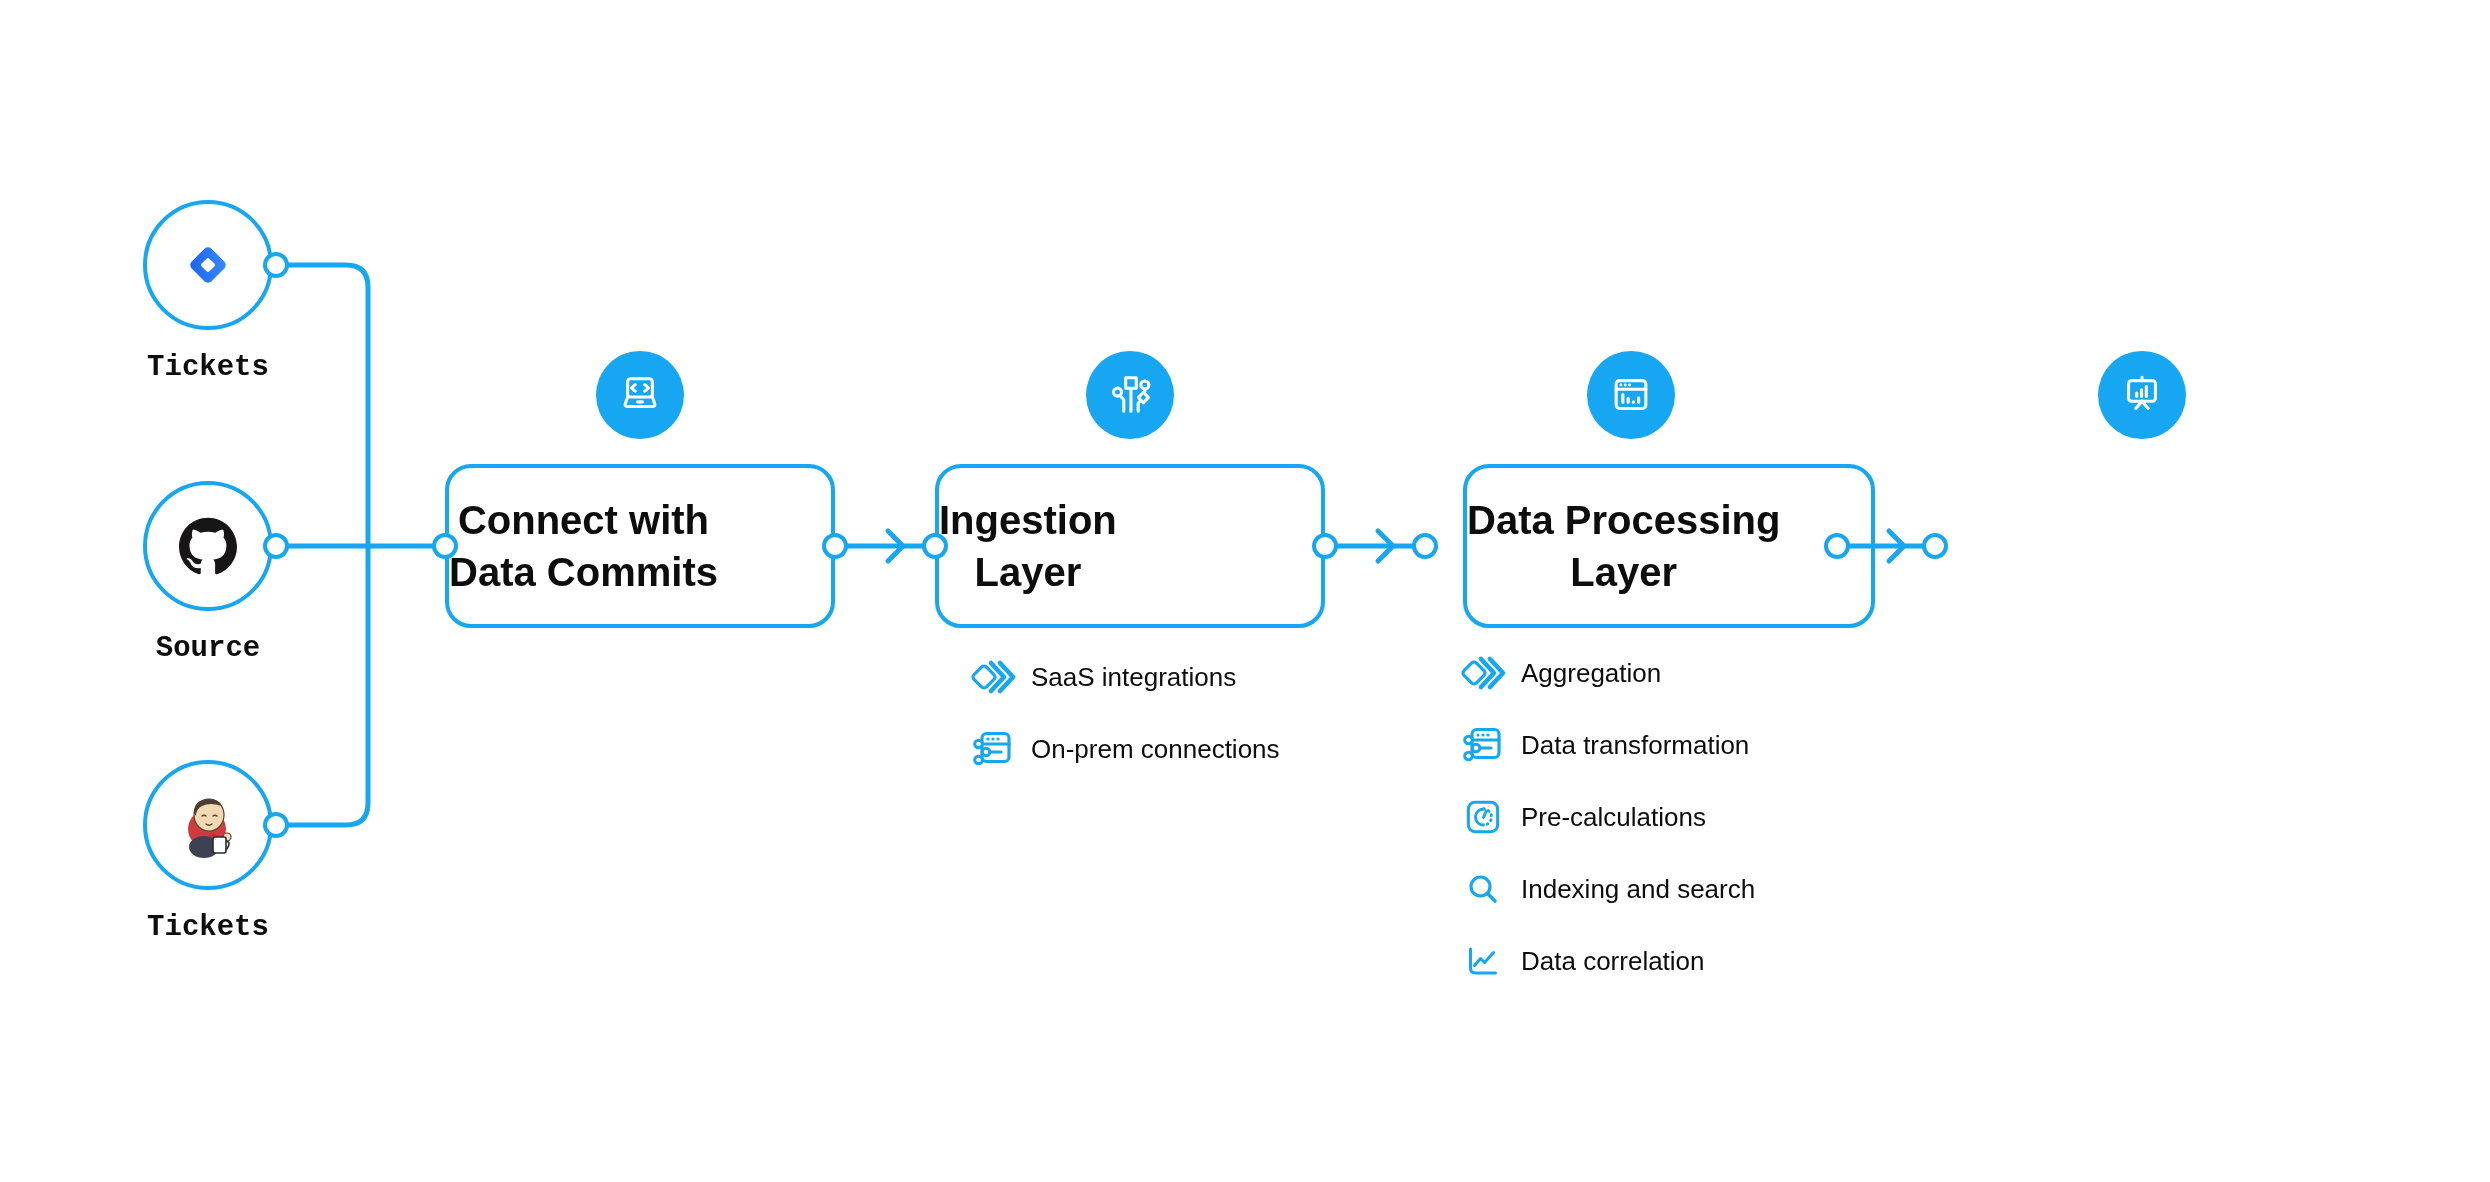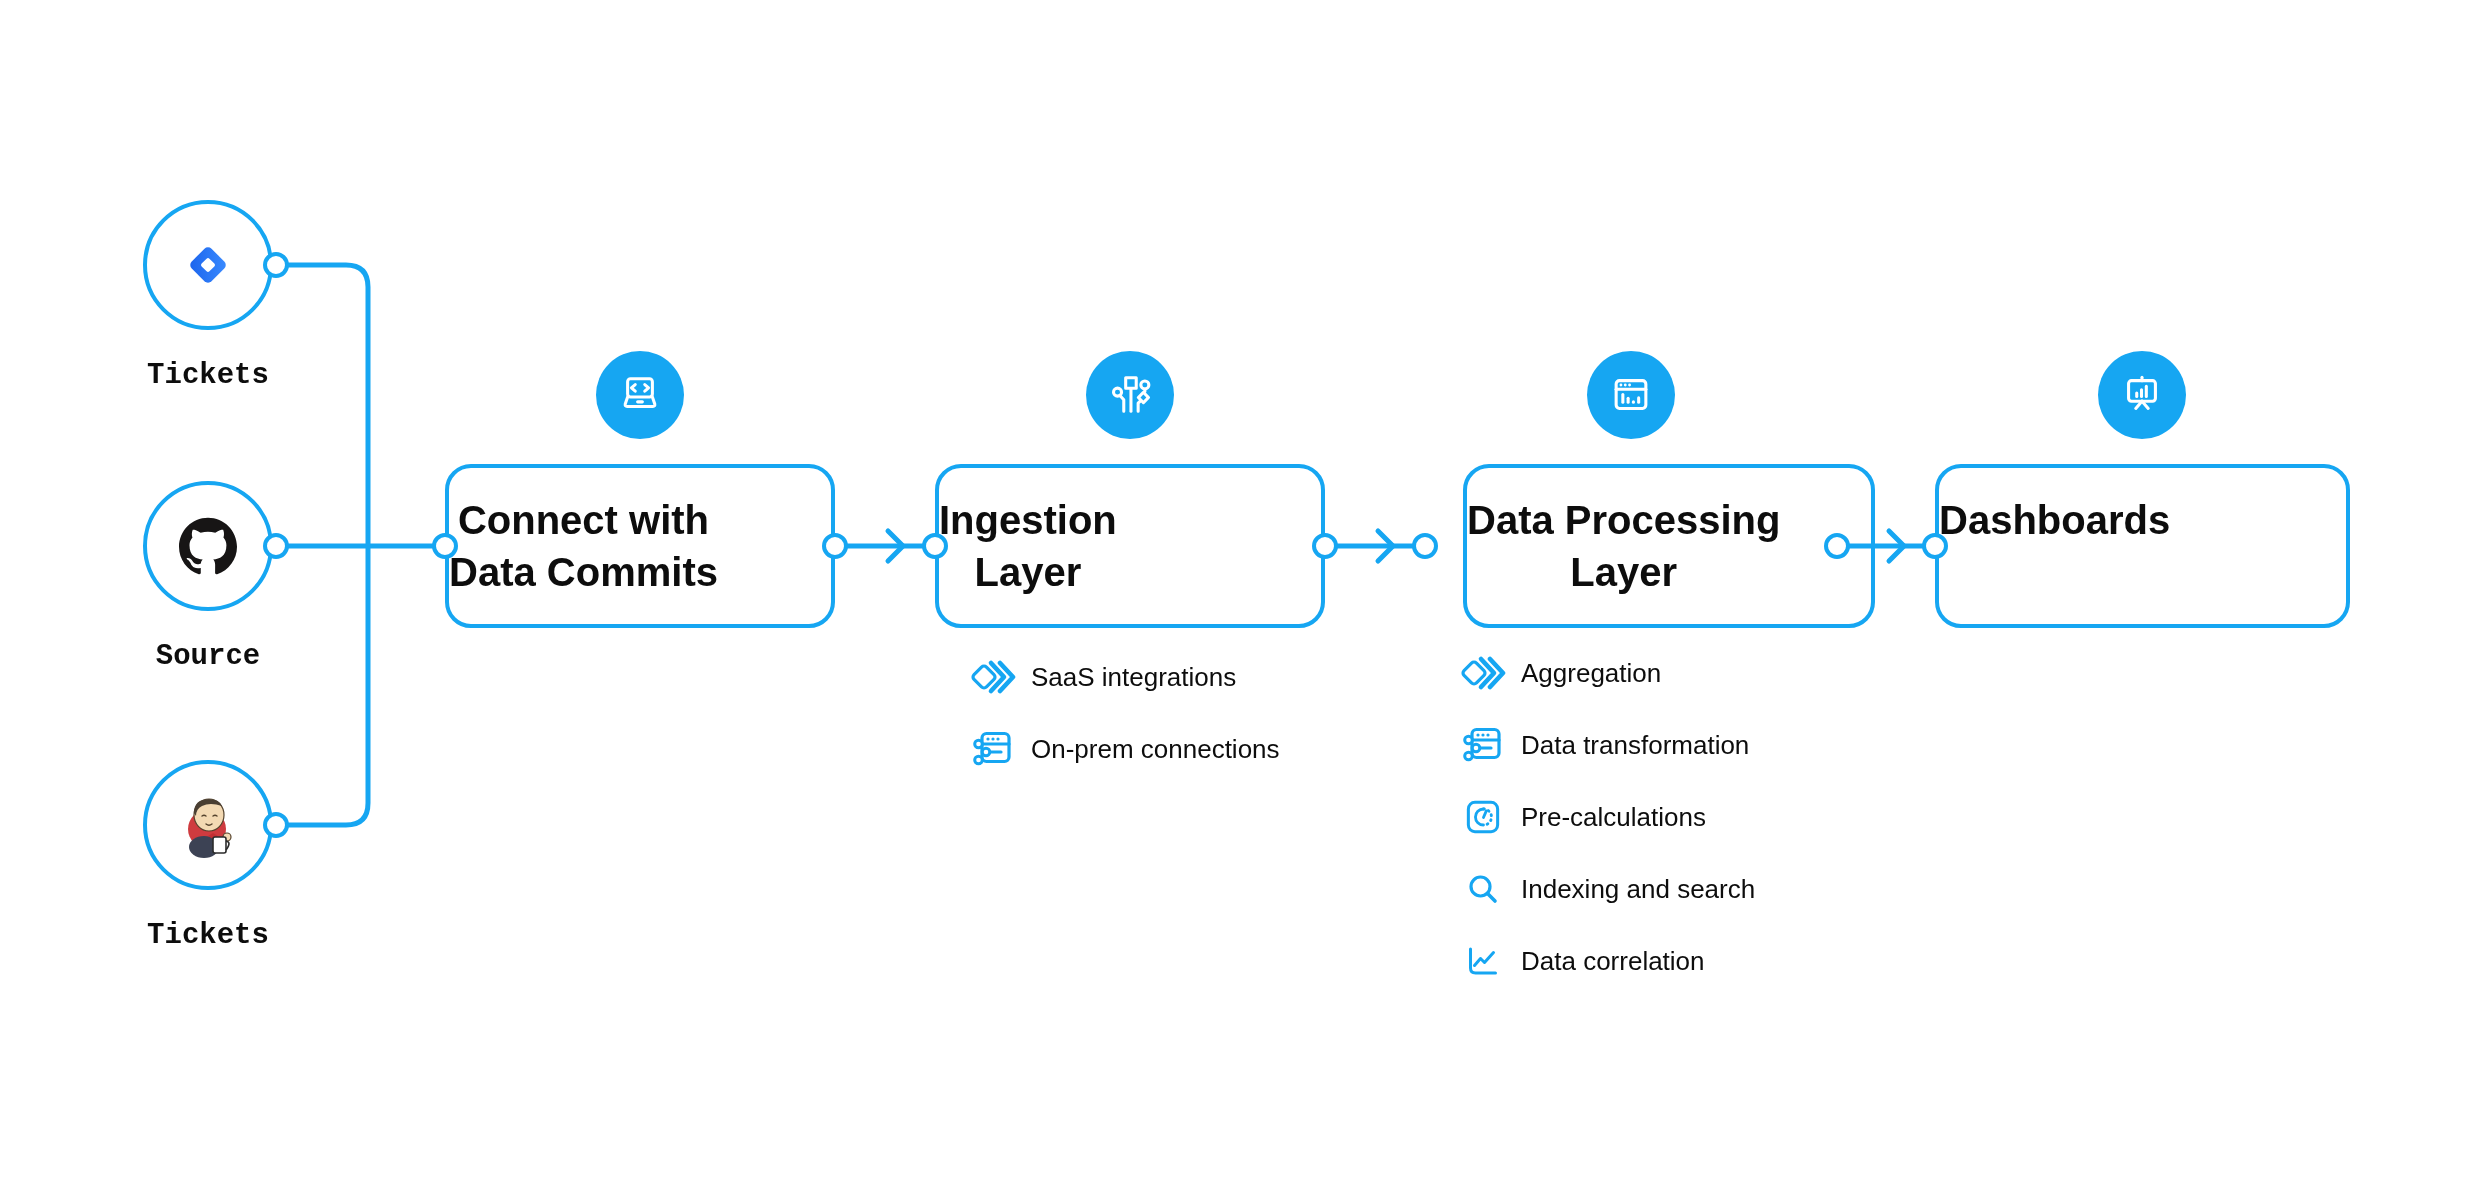--- a/index.html
+++ b/index.html
@@ -13,21 +13,21 @@
   }
   
   .source-node{
     position:absolute;width:130px;height:130px;box-sizing:border-box;
     border:4px solid var(--accent);border-radius:50%;background:#fff;
     display:flex;align-items:center;justify-content:center;
   }
   .source-label{
     position:absolute;width:260px;text-align:center;
     font-family:"Liberation Mono","DejaVu Sans Mono",monospace;
-    font-weight:700;font-size:29px;line-height:36px;color:var(--text);margin-top:8px;
+    font-weight:700;font-size:29px;line-height:36px;color:var(--text);
   }
   
   .flow-box{
     position:absolute;top:464px;height:164px;box-sizing:border-box;background:#fff;
     border:4px solid var(--accent);border-radius:26px;
     display:flex;align-items:center;justify-content:flex-start;
   }
   .box-title{
     font-weight:700;font-size:40px;line-height:52px;text-align:center;color:var(--text);
   }
@@ -105,25 +105,20 @@
       <span>Ingestion</span><br>
       <span>Layer</span>
     </div>
   </div>
   <div class="flow-box" style="left:1463px;width:412px;">
     <div class="box-title">
       <span>Data Processing</span><br>
       <span>Layer</span>
     </div>
   </div>
-  <div class="flow-box single-line" style="left:1935px;width:415px;">
-    <div class="box-title">
-      <span>Dashboards</span>
-    </div>
-  </div>
 
   <div class="icon-badge" style="left:596px;">
     <svg class="badge-svg" width="46" height="40" viewBox="0 0 48 42">
       <rect x="11" y="4" width="26" height="19" rx="3"></rect>
       <path d="M 19 10 L 15 13.5 L 19 17"></path>
       <path d="M 29 10 L 33 13.5 L 29 17"></path>
       <path d="M 11 23 L 8.5 30.5 Q 8 33 10.5 33 H 37.5 Q 40 33 39.5 30.5 L 37 23"></path>
       <path d="M 21.5 28.2 H 26.5"></path>
     </svg>
   </div>

